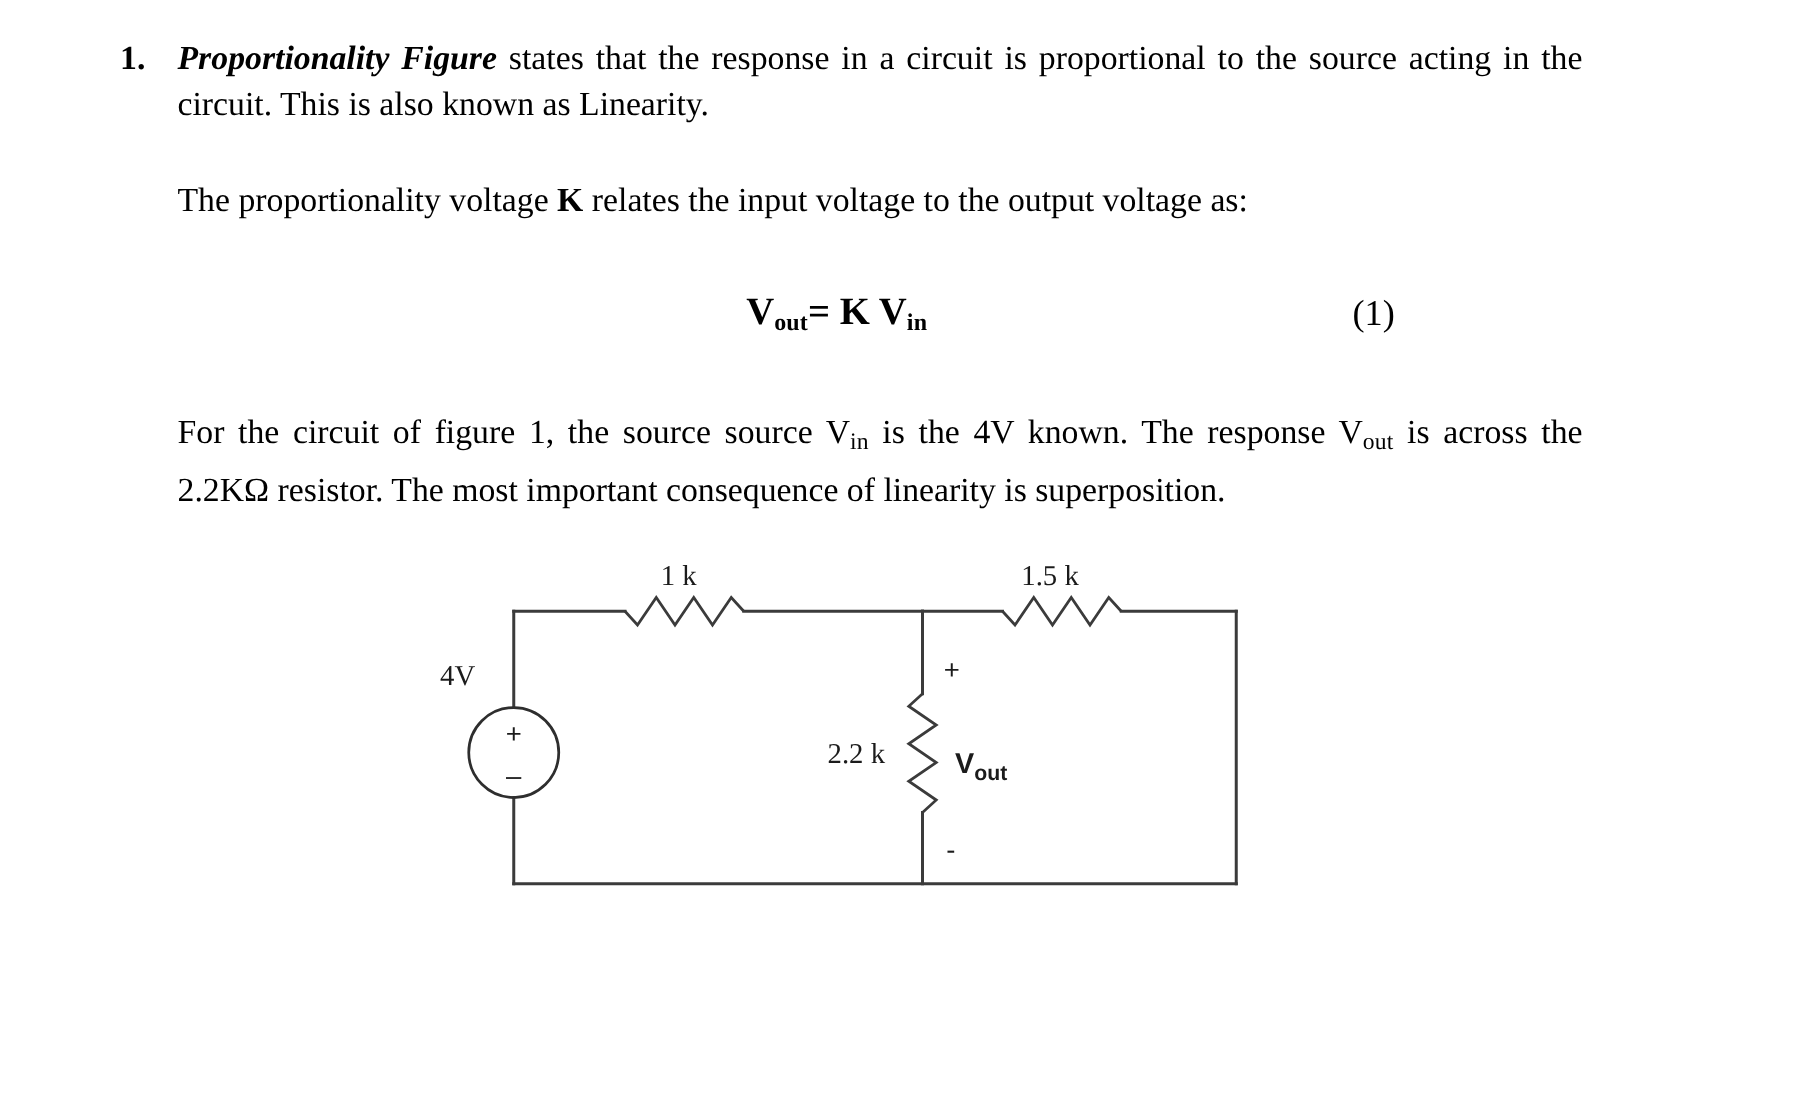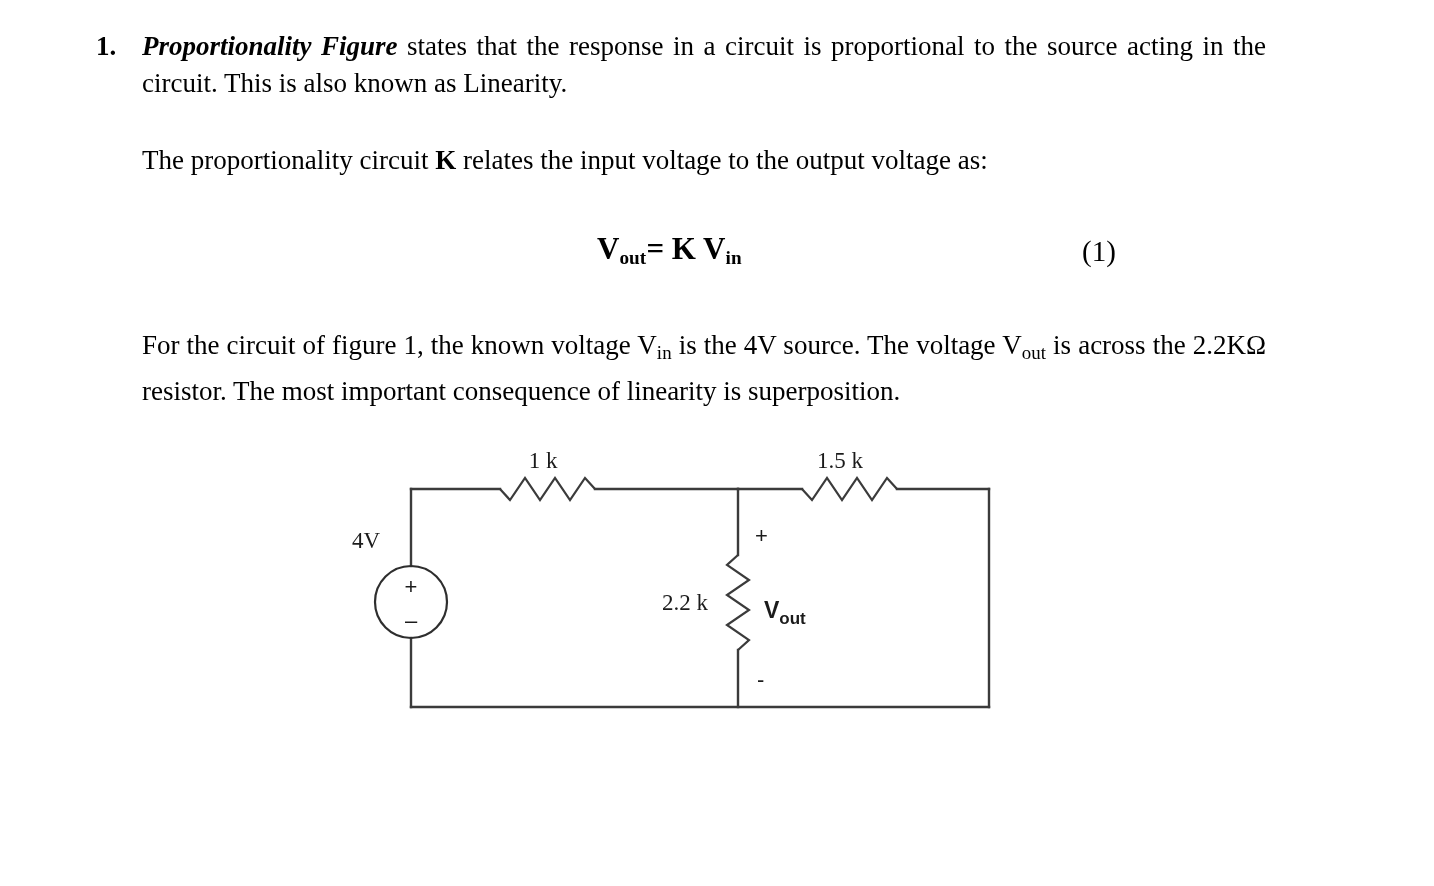--- a/index.html
+++ b/index.html
@@ -183,28 +183,28 @@
 
 <div id="page">
 
   <div class="item-block">
     <span class="item-number">1.</span>
     <div class="item-body">
       <p class="para"><span class="bi">Proportionality Figure</span><span> states that the response in a circuit is proportional to the source acting in the circuit. This is also known as Linearity.</span></p>
     </div>
   </div>
 
-  <div class="para-2"><span>The proportionality circuit </span><span class="b">K</span><span> relates the input voltage to the output voltage as:</span></div>
+  <div class="para-2"><span>The proportionality voltage </span><span class="b">K</span><span> relates the input voltage to the output voltage as:</span></div>
 
   <div class="equation-row">
     <div class="equation"><span>V</span><span class="sub">out</span><span>= K </span><span>V</span><span class="sub">in</span></div>
     <div class="eq-number">(1)</div>
   </div>
 
-  <div class="para-3"><span>For the circuit of figure 1, the known voltage V</span><span class="sub">in</span><span> is the 4V source. The voltage V</span><span class="sub">out</span><span> is across the 2.2KΩ resistor. The most important consequence of linearity is superposition.</span></div>
+  <div class="para-3"><span>For the circuit of figure 1, the source source V</span><span class="sub">in</span><span> is the 4V known. The response V</span><span class="sub">out</span><span> is across the 2.2KΩ resistor. The most important consequence of linearity is superposition.</span></div>
 
   <div class="figure">
     <svg width="700" height="300" viewBox="0 0 700 300" xmlns="http://www.w3.org/2000/svg">
 
       <path class="wire" d="M 81 51 L 170 51"></path>
 
       <path class="wire-thin" d="M 170 51 L 180 62 L 195 40 L 210 62 L 225 40 L 240 62 L 255 40 L 265 51"></path>
 
       <path class="wire" d="M 265 51 L 408 51"></path>
 

